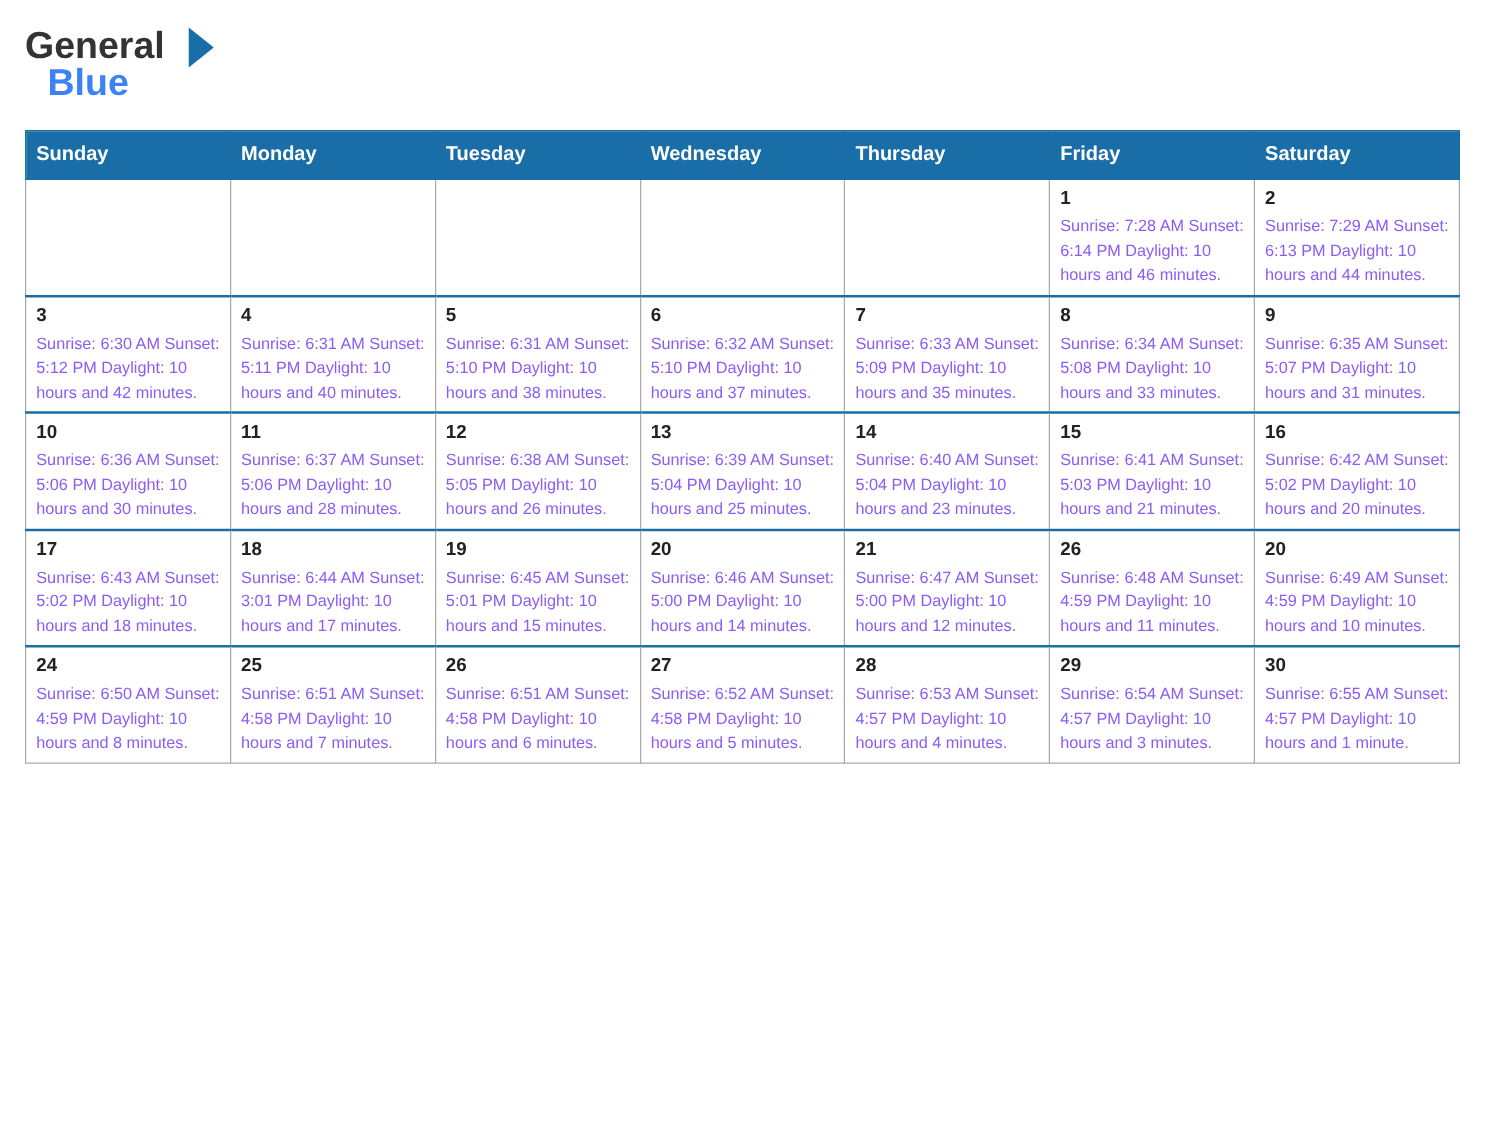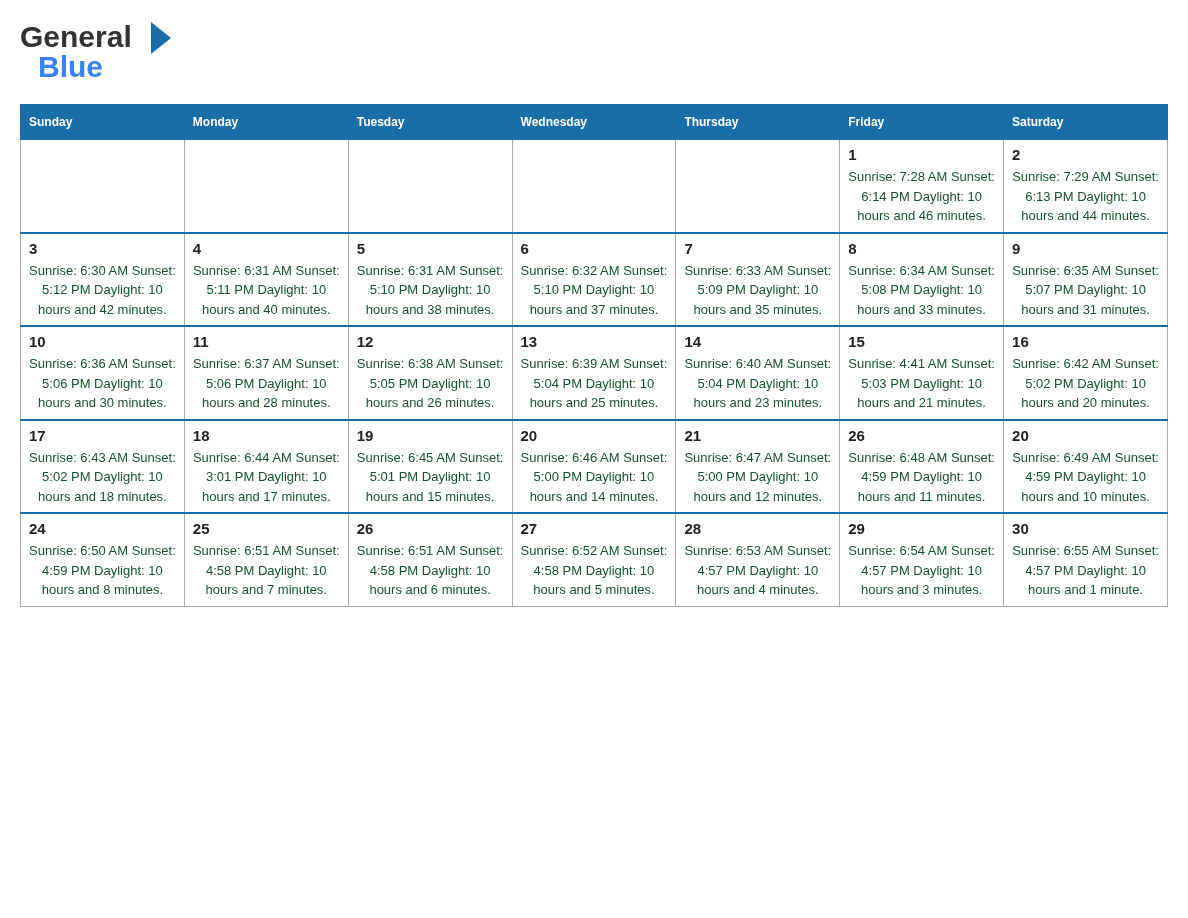--- a/index.html
+++ b/index.html
@@ -30,21 +30,21 @@
       color: #555;
       margin-top: 4px;
     }
     .calendar {
       width: 100%;
       border-collapse: collapse;
     }
     .calendar th {
       background-color: #1a6ea8;
       color: #fff;
-      font-size: 12px;
+      font-size: 16px;
       font-weight: bold;
       padding: 10px 8px;
       text-align: left;
       border: 1px solid #1a6ea8;
     }
     .calendar td {
       vertical-align: top;
       border: 1px solid #aaa;
       padding: 6px 8px;
       width: calc(100% / 7);
@@ -61,23 +61,22 @@
     }
     .day-number {
       font-size: 15px;
       font-weight: bold;
       color: #222;
       display: block;
       margin-bottom: 4px;
     }
     .day-info {
       font-size: 13px;
-      color: #14532d;
+      color: #8b5cf6;
       line-height: 1.5;
-      text-align: center;
     }
     .empty-cell {
       background: #f9f9f9;
     }
     .logo-wrapper {
       display: flex;
       flex-direction: column;
     }
     .logo-row1 {
       display: flex;
@@ -225,21 +224,21 @@
 Daylight: 10 hours and 25 minutes.</div>
         </td>
         <td>
           <span class="day-number">14</span>
           <div class="day-info">Sunrise: 6:40 AM
 Sunset: 5:04 PM
 Daylight: 10 hours and 23 minutes.</div>
         </td>
         <td>
           <span class="day-number">15</span>
-          <div class="day-info">Sunrise: 4:41 AM
+          <div class="day-info">Sunrise: 6:41 AM
 Sunset: 5:03 PM
 Daylight: 10 hours and 21 minutes.</div>
         </td>
         <td>
           <span class="day-number">16</span>
           <div class="day-info">Sunrise: 6:42 AM
 Sunset: 5:02 PM
 Daylight: 10 hours and 20 minutes.</div>
         </td>
       </tr>

